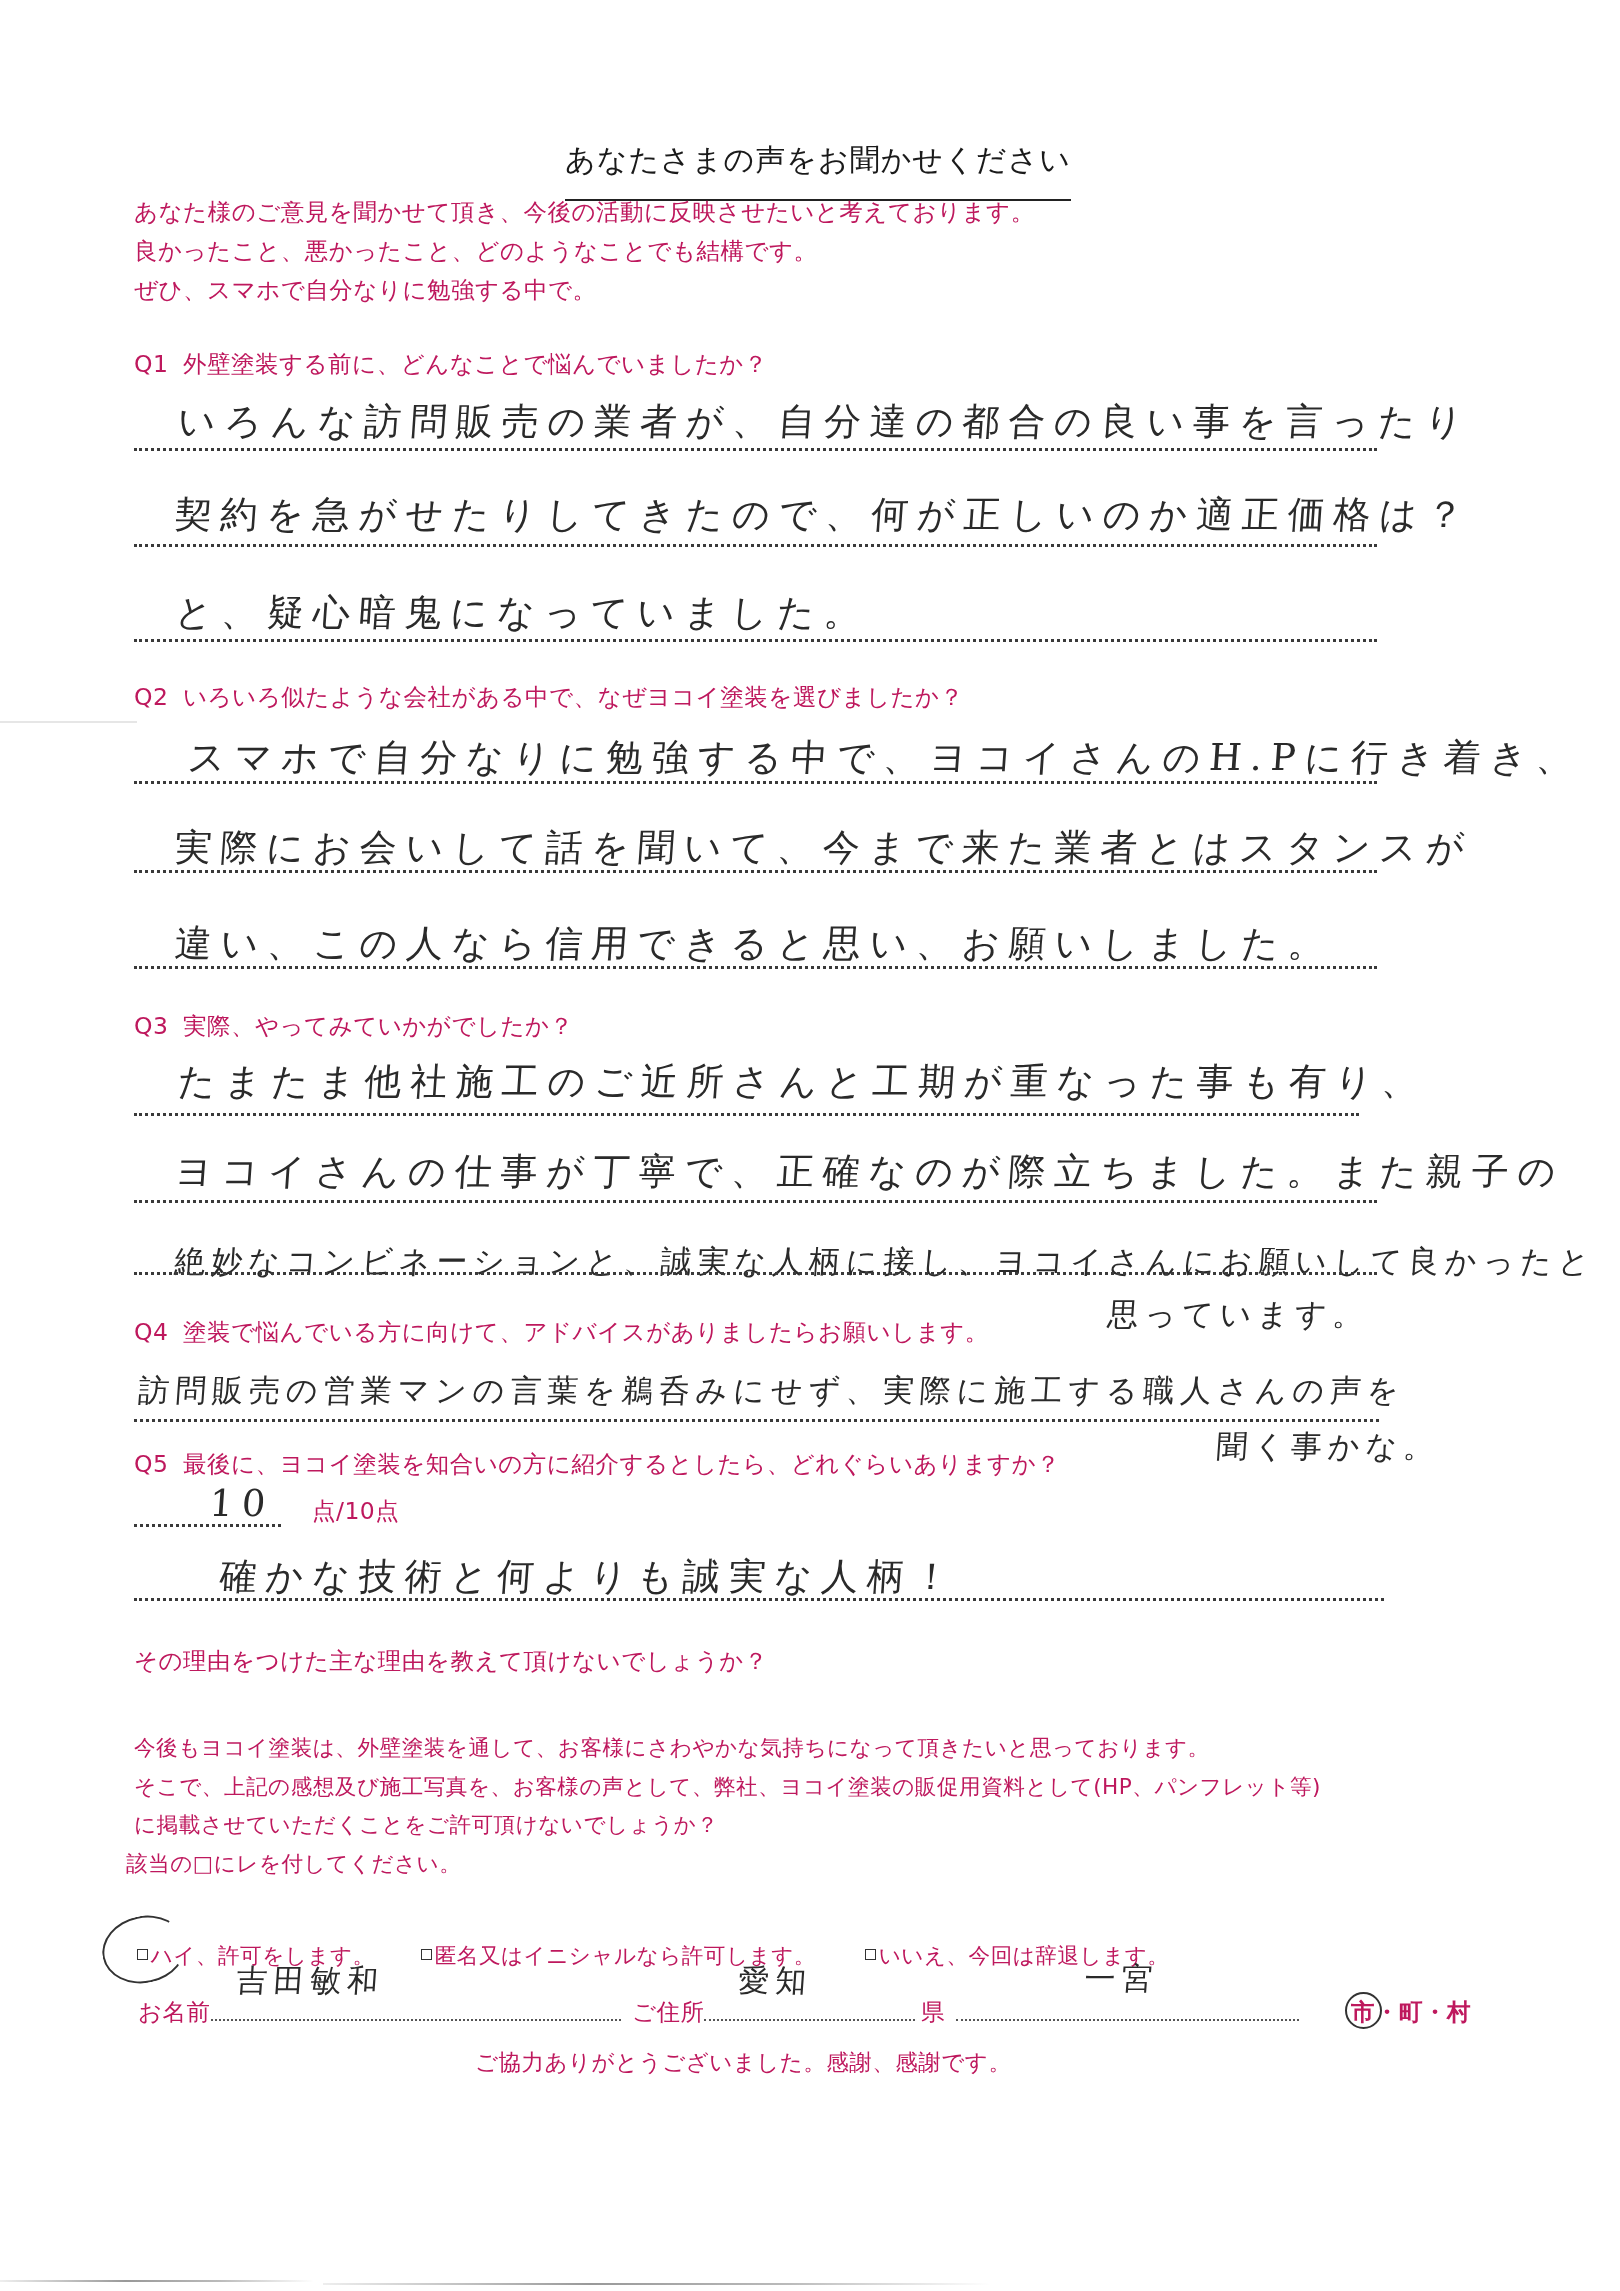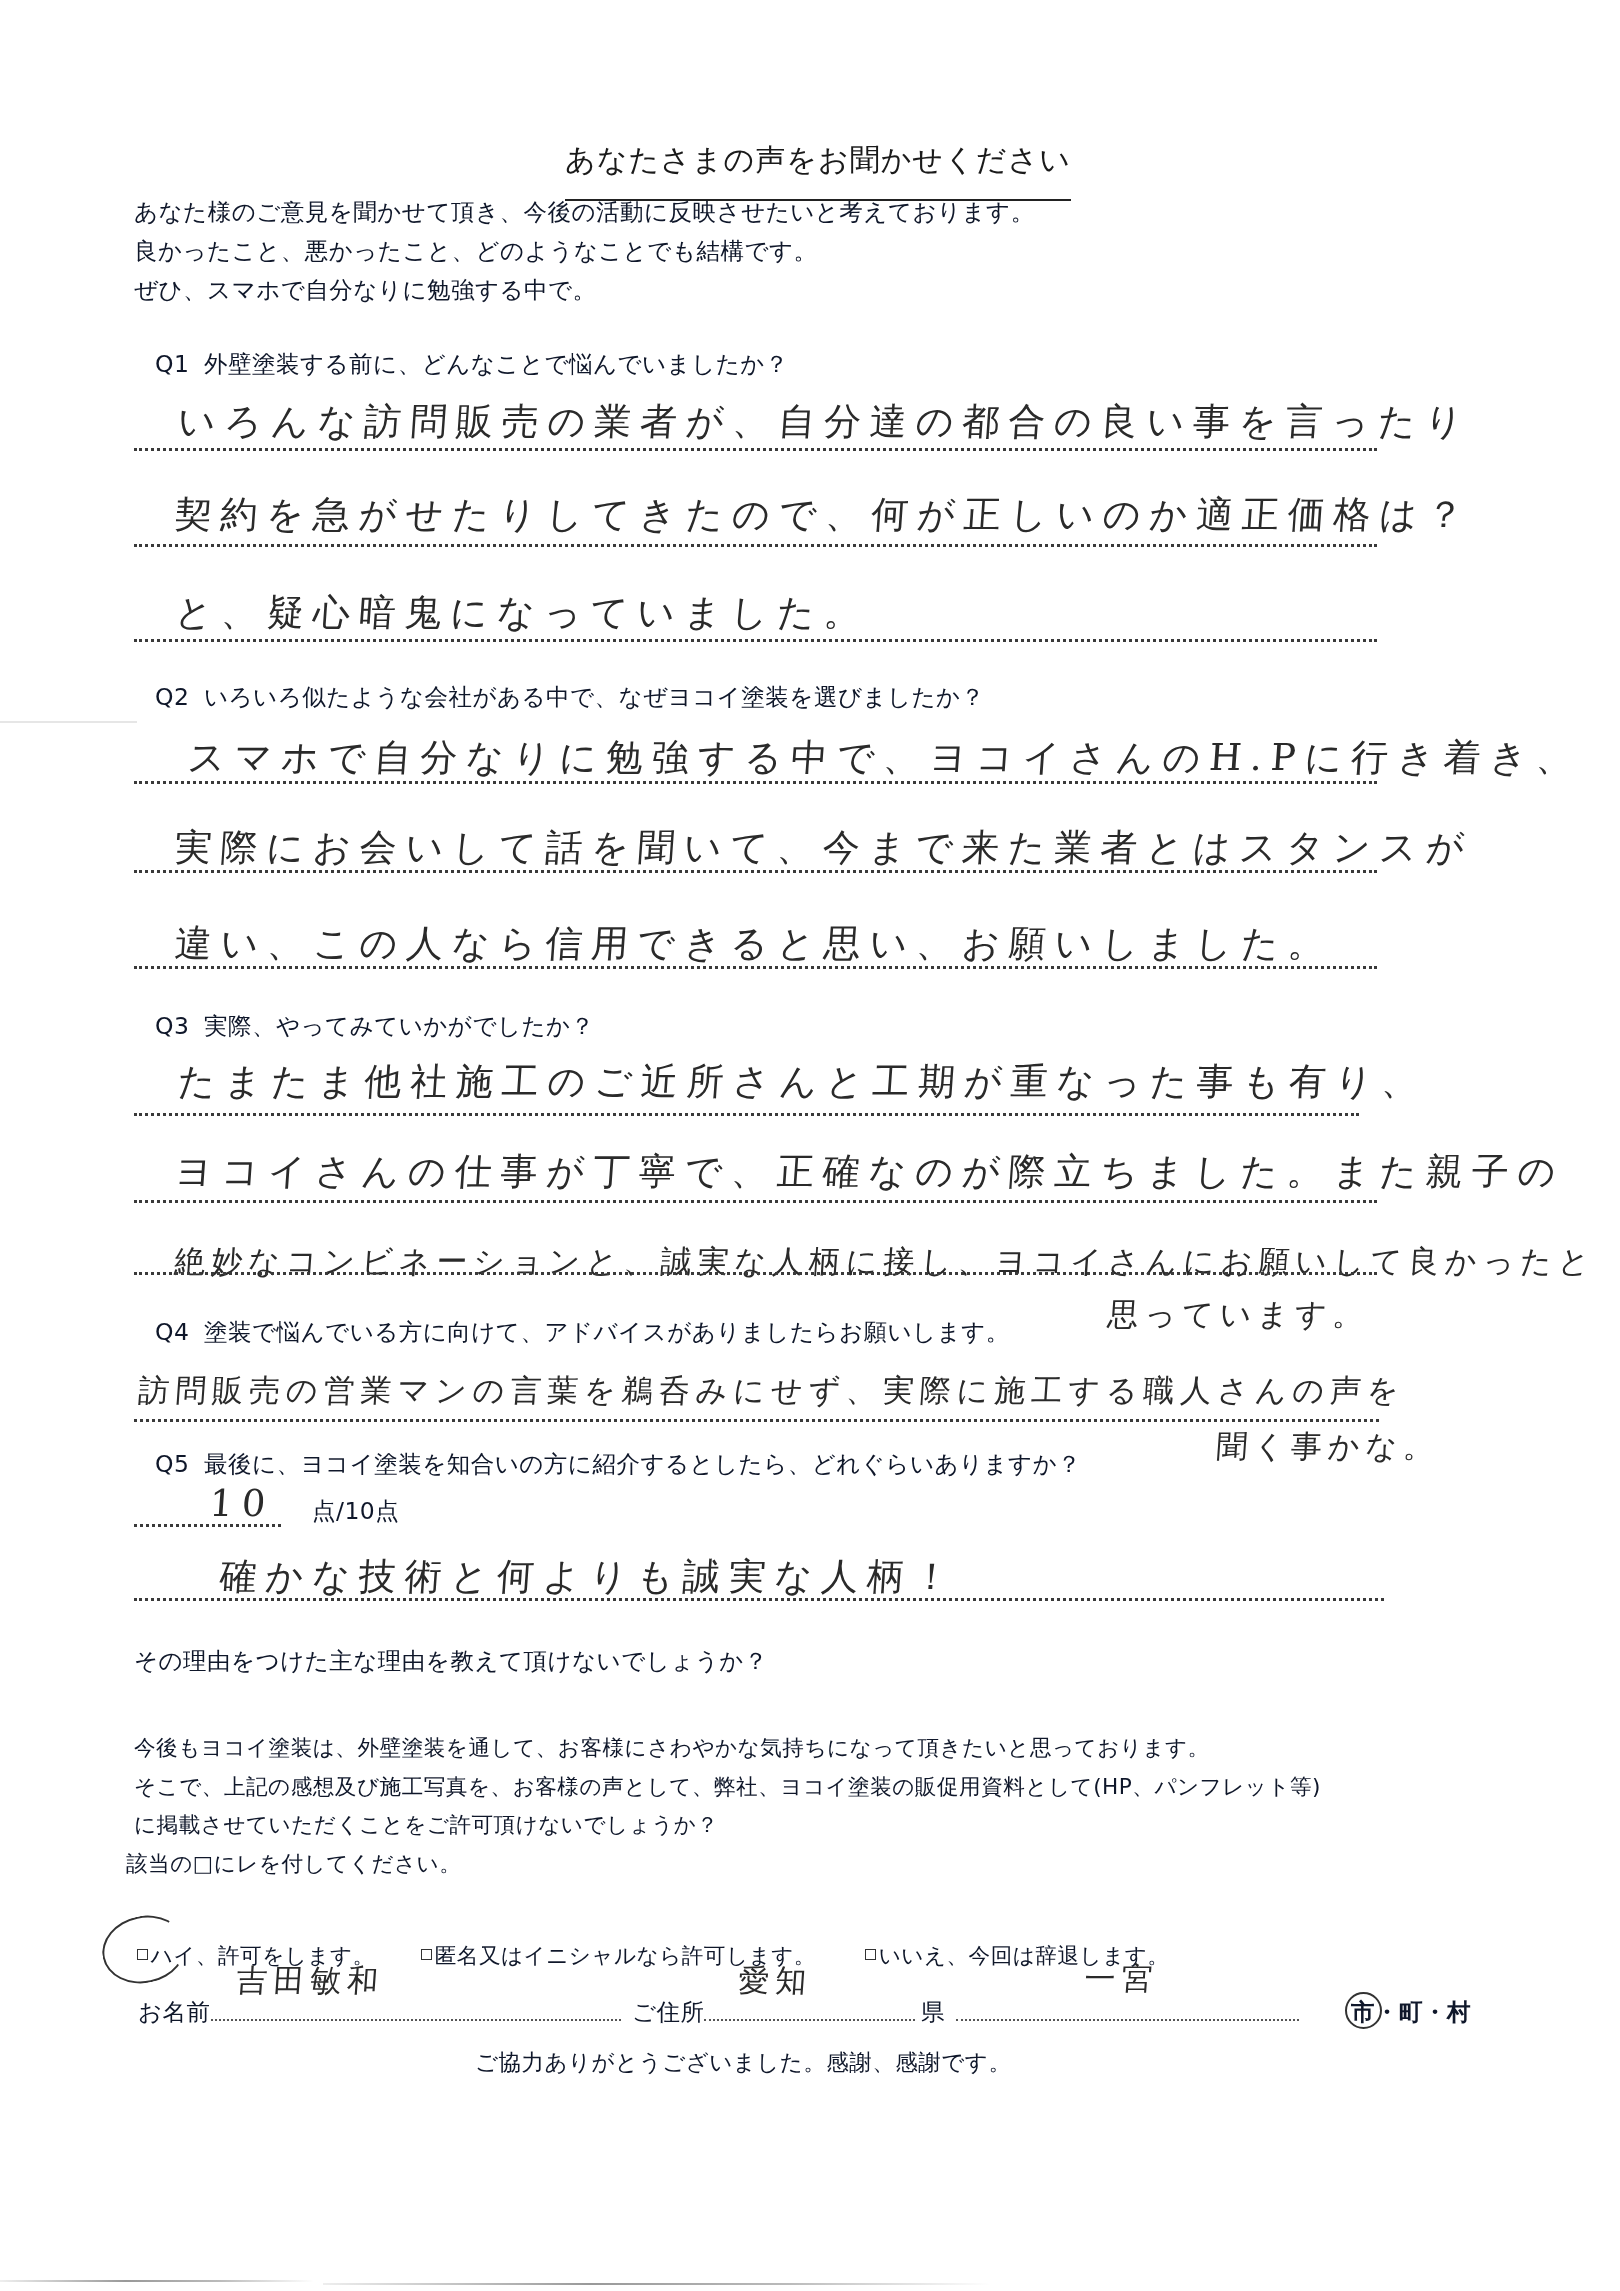--- a/index.html
+++ b/index.html
@@ -1,26 +1,26 @@
 <!DOCTYPE html>
 <html><head>
 <meta charset="utf-8">
 <style>
   html, body { margin:0; padding:0; background:#ffffff; }
   body { width:1620px; height:2292px; position:relative; overflow:hidden;
          font-family:"DejaVu Sans", "Liberation Sans", sans-serif; color:#1e1e1e; }
   .abs { position:absolute; white-space:nowrap; }
-  .print { font-size:23.5px; letter-spacing:0.5px; color:#0f172a; }
+  .print { font-size:23.5px; letter-spacing:0.5px; color:#be185d; }
   .title { font-size:30px; letter-spacing:1px; color:#1a1a1a; border-bottom:2.9px solid #222; padding-bottom:18px; }
   .hand { font-family:"DejaVu Serif", "Liberation Serif", serif; font-size:37px; color:#2a2a2a;
           letter-spacing:8.8px; font-weight:300; transform:skewX(-4deg); transform-origin:left bottom; }
   .hand.small { font-size:31px; letter-spacing:5.9px; }
   .dots { position:absolute; height:0; border-top:3.9px dotted #3a3a3a; }
   .fine-dots { position:absolute; height:0; border-top:2.9px dotted #555; }
-  .qnum { display:inline-block; width:49px;margin-left:21px; }
+  .qnum { display:inline-block; width:49px; }
   .box { display:inline-block; width:8.8px; height:8.8px; border:1px solid #333; margin-right:2.9px; vertical-align:middle; position:relative; top:-2.9px; }
   .circle-mark { position:absolute; border:2px solid #333; border-radius:50%; }
   .scan-bar { position:absolute; height:2px; background:linear-gradient(90deg, #eee, #999 40%, #bbb 70%, #fff); }
   .faint { position:absolute; height:2px; background:#e6e6e6; }
 </style>
 </head>
 <body>
 
 <div class="abs title" style="left:565px; top:140px;">あなたさまの声をお聞かせください</div>
 

